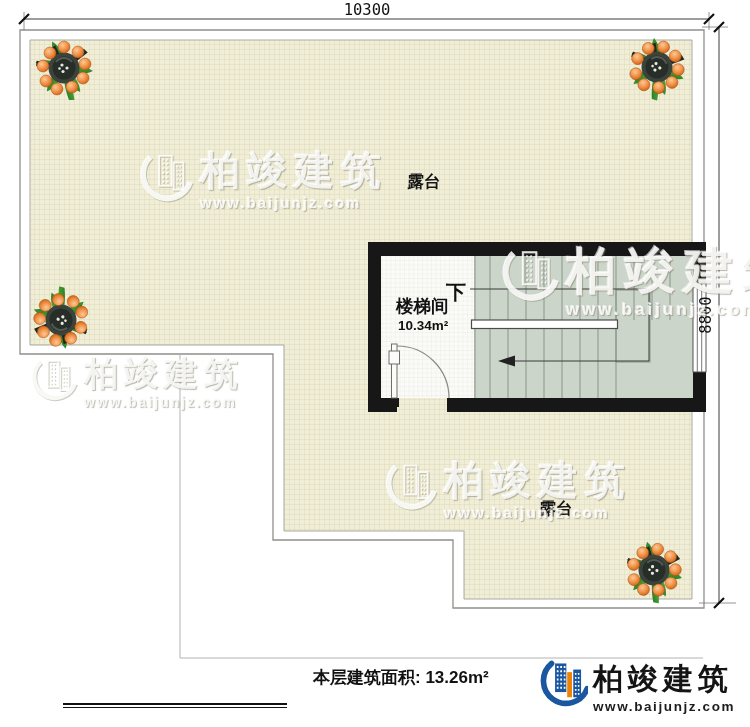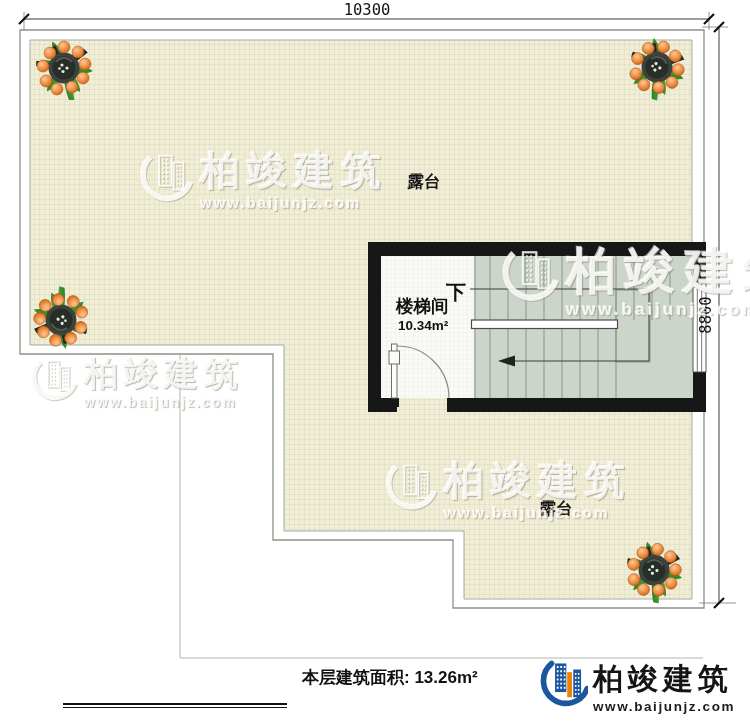--- a/index.html
+++ b/index.html
@@ -21,21 +21,21 @@
     font-weight:700;margin-top:4px;letter-spacing:2px;
     text-shadow:1px 1px 1px rgba(128,124,100,0.5), -1px -1px 0 rgba(255,255,255,0.6);
   }
   .wm-glyph{color:rgba(255,255,255,0.85);filter:drop-shadow(1px 1px 0 rgba(128,124,100,0.45));}
   
   .footer-title{position:absolute;left:63px;top:666px;color:#111;}
   .footer-title .big{font-size:33px;font-weight:600;letter-spacing:2px;}
   .footer-title .scale{font-size:25px;font-weight:600;margin-left:10px;}
   .rule1{position:absolute;left:63px;top:703px;width:224px;height:2px;background:#111;}
   .rule2{position:absolute;left:63px;top:707px;width:224px;height:1px;background:#111;}
-  .footer-info{position:absolute;left:302px;top:666px;color:#111;font-size:17px;line-height:23px;font-weight:600;}
+  .footer-info{position:absolute;left:313px;top:666px;color:#111;font-size:17px;line-height:23px;font-weight:600;}
   .footer-logo{position:absolute;left:536px;top:658px;display:flex;align-items:flex-start;gap:5px;}
   .footer-logo .texts{margin-top:6px;}
   .footer-brand{font-size:30px;font-weight:800;color:#141414;letter-spacing:5px;line-height:1;}
   .footer-url{font-size:13.5px;font-weight:700;color:#1c1c1c;letter-spacing:1.6px;margin-top:5px;}
 </style>
 </head>
 <body>
 
 <div class="stage">
 

